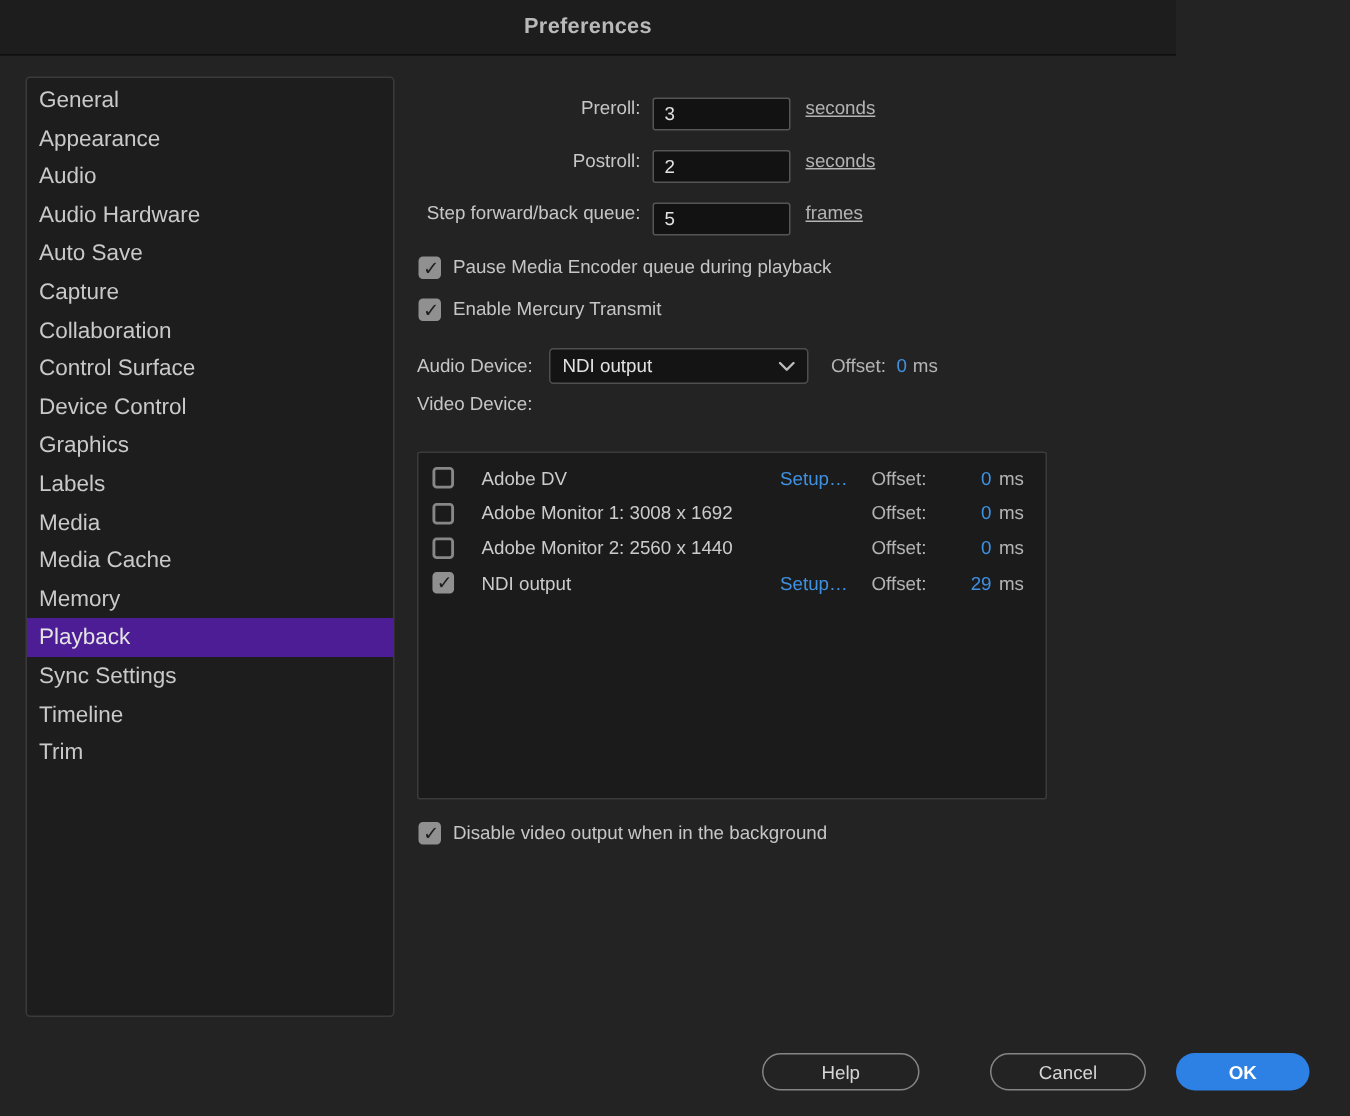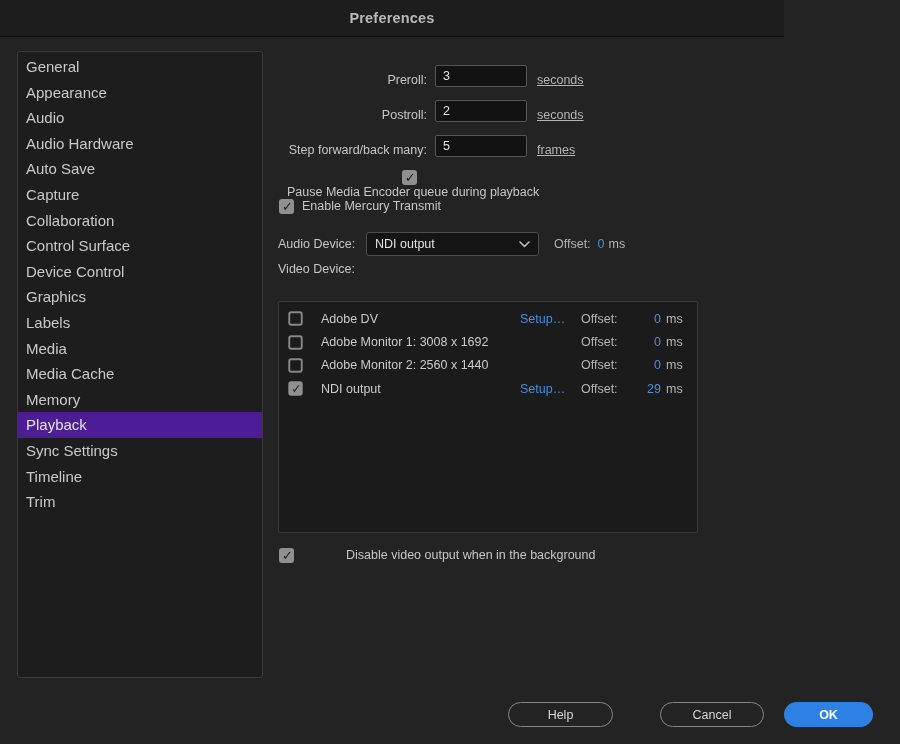--- a/index.html
+++ b/index.html
@@ -15,21 +15,21 @@
 
   
   .sidebar { position:absolute; left:17px; top:51px; width:246px; height:627px;
              background:#1d1d1d; border:1px solid #3a3a3a; border-radius:3px;
              padding-top:2px; overflow:hidden; }
   .side-row { height:25.6px; line-height:25.6px; padding-left:8px; color:#c9c9c9;
               font-size:15px; cursor:default; white-space:nowrap; }
   .side-row.selected { background:#4c1d95; color:#e4e4e4; }
 
   
-  .field-row { position:absolute; left:278px; height:22px; display:flex; align-items:flex-end; }
+  .field-row { position:absolute; left:278px; height:22px; display:flex; align-items:flex-start; }
   .field-label { display:inline-block; width:149px; text-align:right; color:#c6c6c6; }
   .num-input { margin-left:8px; width:92px; height:22px; background:#121212;
                border:1px solid #555; border-radius:2px; color:#e2e2e2;
                padding:0 0 0 7px; font-family:inherit; font-size:12.5px; outline:none; }
   .unit { margin-left:10px; color:#b4b4b4;text-decoration:underline; }
 
   
   .cb-row { position:absolute; left:279px; height:16px; display:flex; align-items:center; }
   .checkbox { width:15px; height:15px; border:2px solid #878787; border-radius:3px;
               background:transparent; flex:0 0 15px; position:relative; cursor:pointer; }
@@ -111,26 +111,26 @@
     <span class="unit">seconds</span>
   </div>
 
   <div class="field-row" style="top:100px;">
     <span class="field-label">Postroll:</span>
     <input class="num-input" type="text" value="2" style="">
     <span class="unit">seconds</span>
   </div>
 
   <div class="field-row" style="top:135px;">
-    <span class="field-label">Step forward/back many:</span>
+    <span class="field-label">Step forward/back queue:</span>
     <input class="num-input" type="text" value="5" style="">
     <span class="unit">frames</span>
   </div>
 
-  <div class="cb-row" style="top:170px;flex-direction:column;">
+  <div class="cb-row" style="top:170px;">
     <span class="checkbox checked"></span>
     <span class="cb-label">Pause Media Encoder queue during playback</span>
   </div>
   <div class="cb-row" style="top:198px;">
     <span class="checkbox checked"></span>
     <span class="cb-label">Enable Mercury Transmit</span>
   </div>
 
   <div class="audio-row">
     <span class="audio-label">Audio Device:</span>
@@ -175,21 +175,21 @@
     <div class="dev-row">
       <span class="checkbox checked"></span>
       <span class="dev-name">NDI output</span>
       <a class="setup-link">Setup…</a>
       <span class="dev-offset-label">Offset:</span>
       <span class="dev-offset-val blue">29</span>
       <span class="dev-offset-unit">ms</span>
     </div>
   </div>
 
-  <div class="cb-row" style="top:547px;gap:44px;">
+  <div class="cb-row" style="top:547px;">
     <span class="checkbox checked"></span>
     <span class="cb-label">Disable video output when in the background</span>
   </div>
 
   <div class="btn ghost btn-help">Help</div>
   <div class="btn ghost btn-cancel">Cancel</div>
   <div class="btn primary btn-ok">OK</div>
 
 </div>
 

